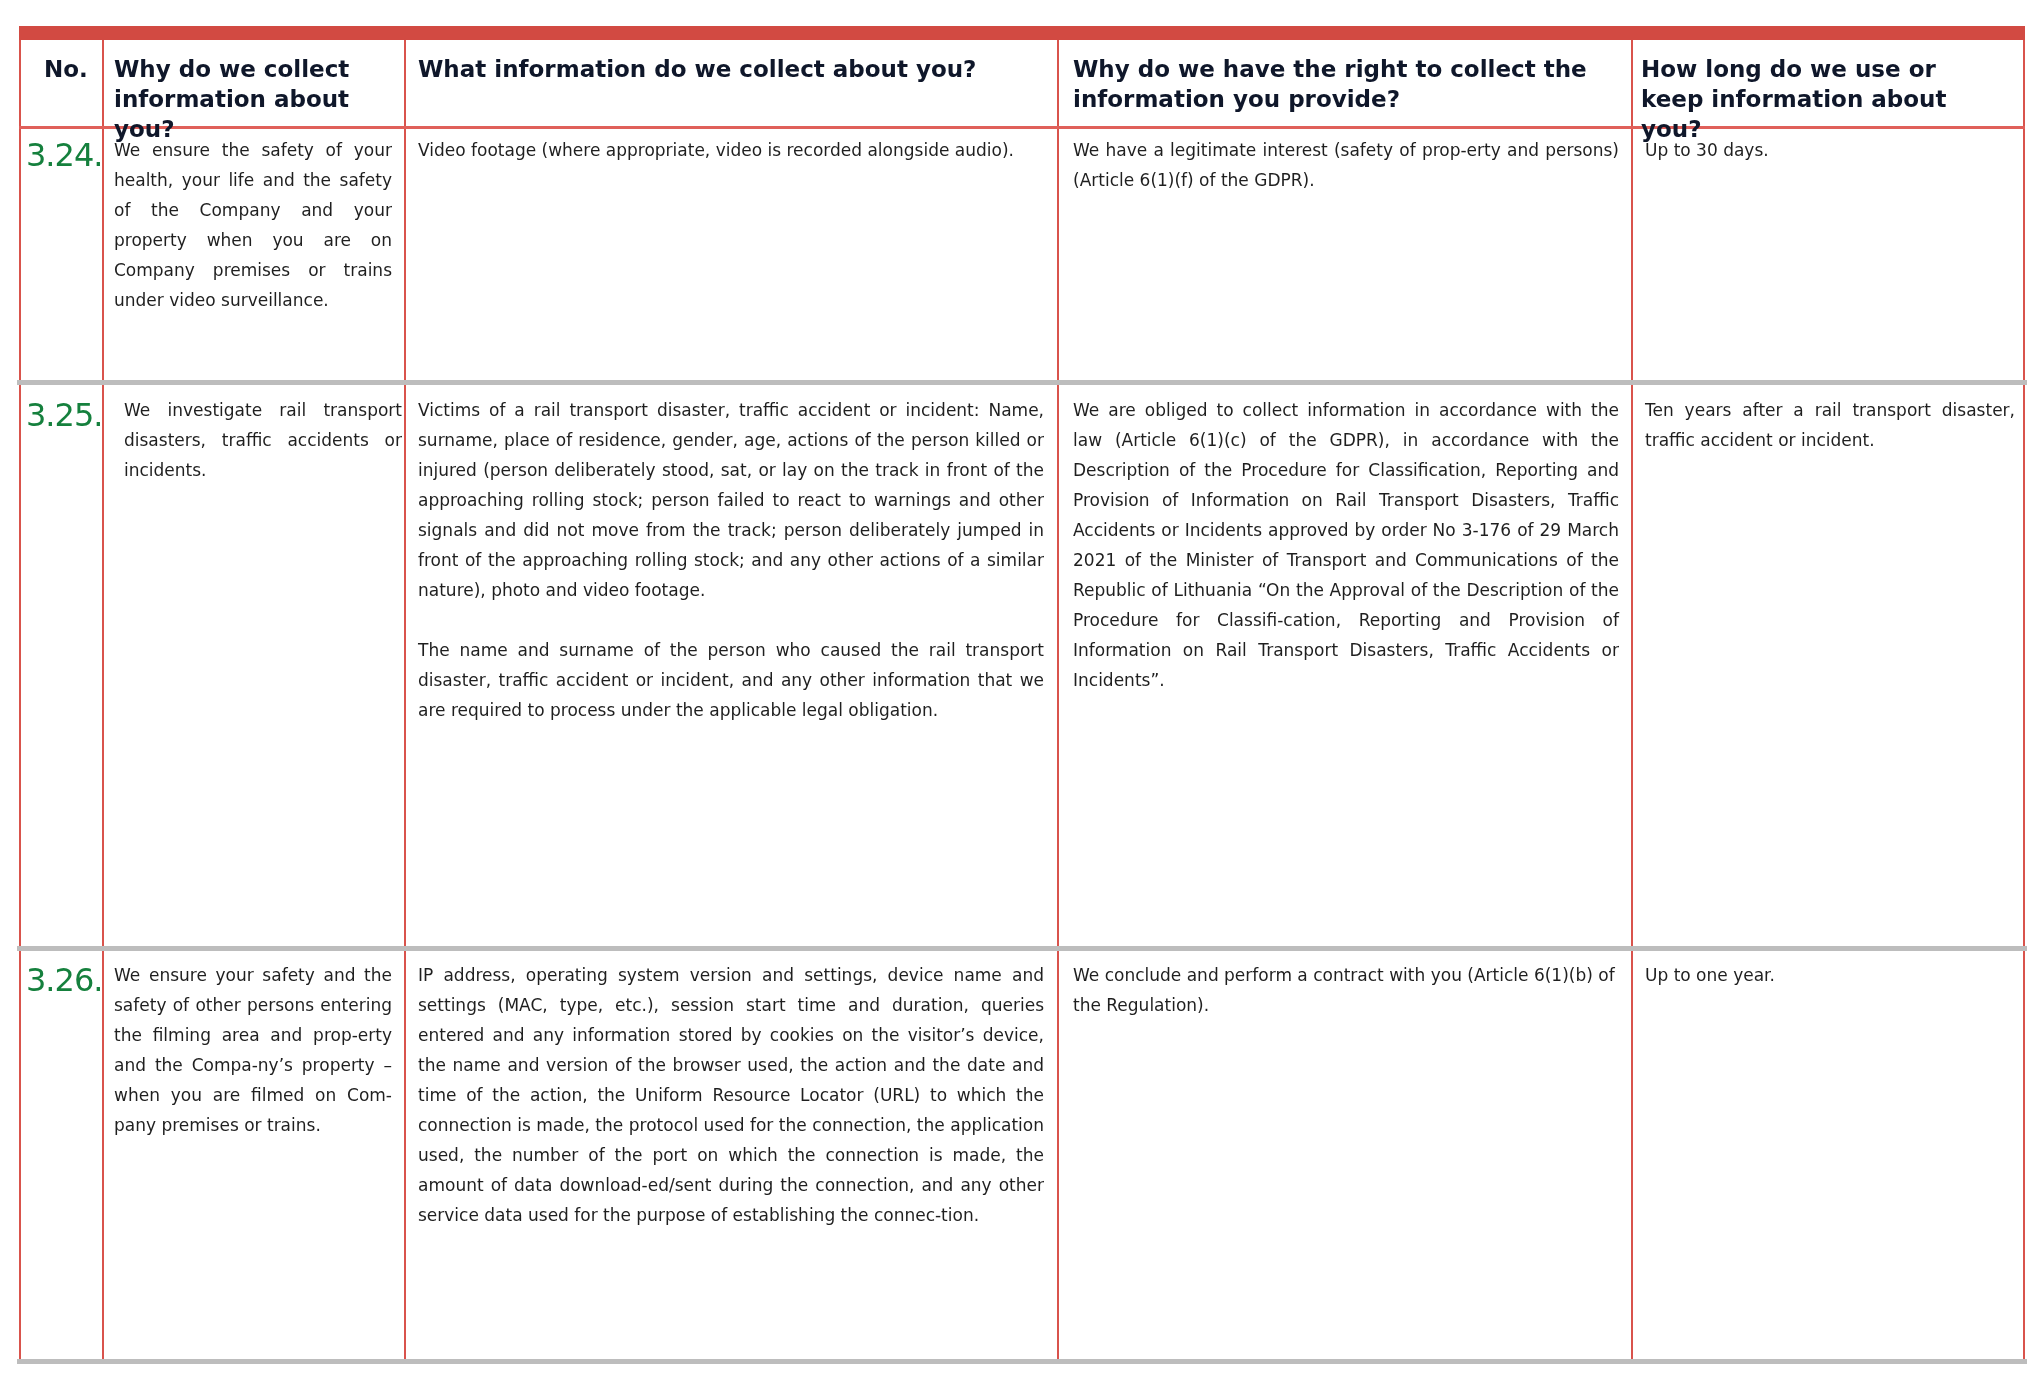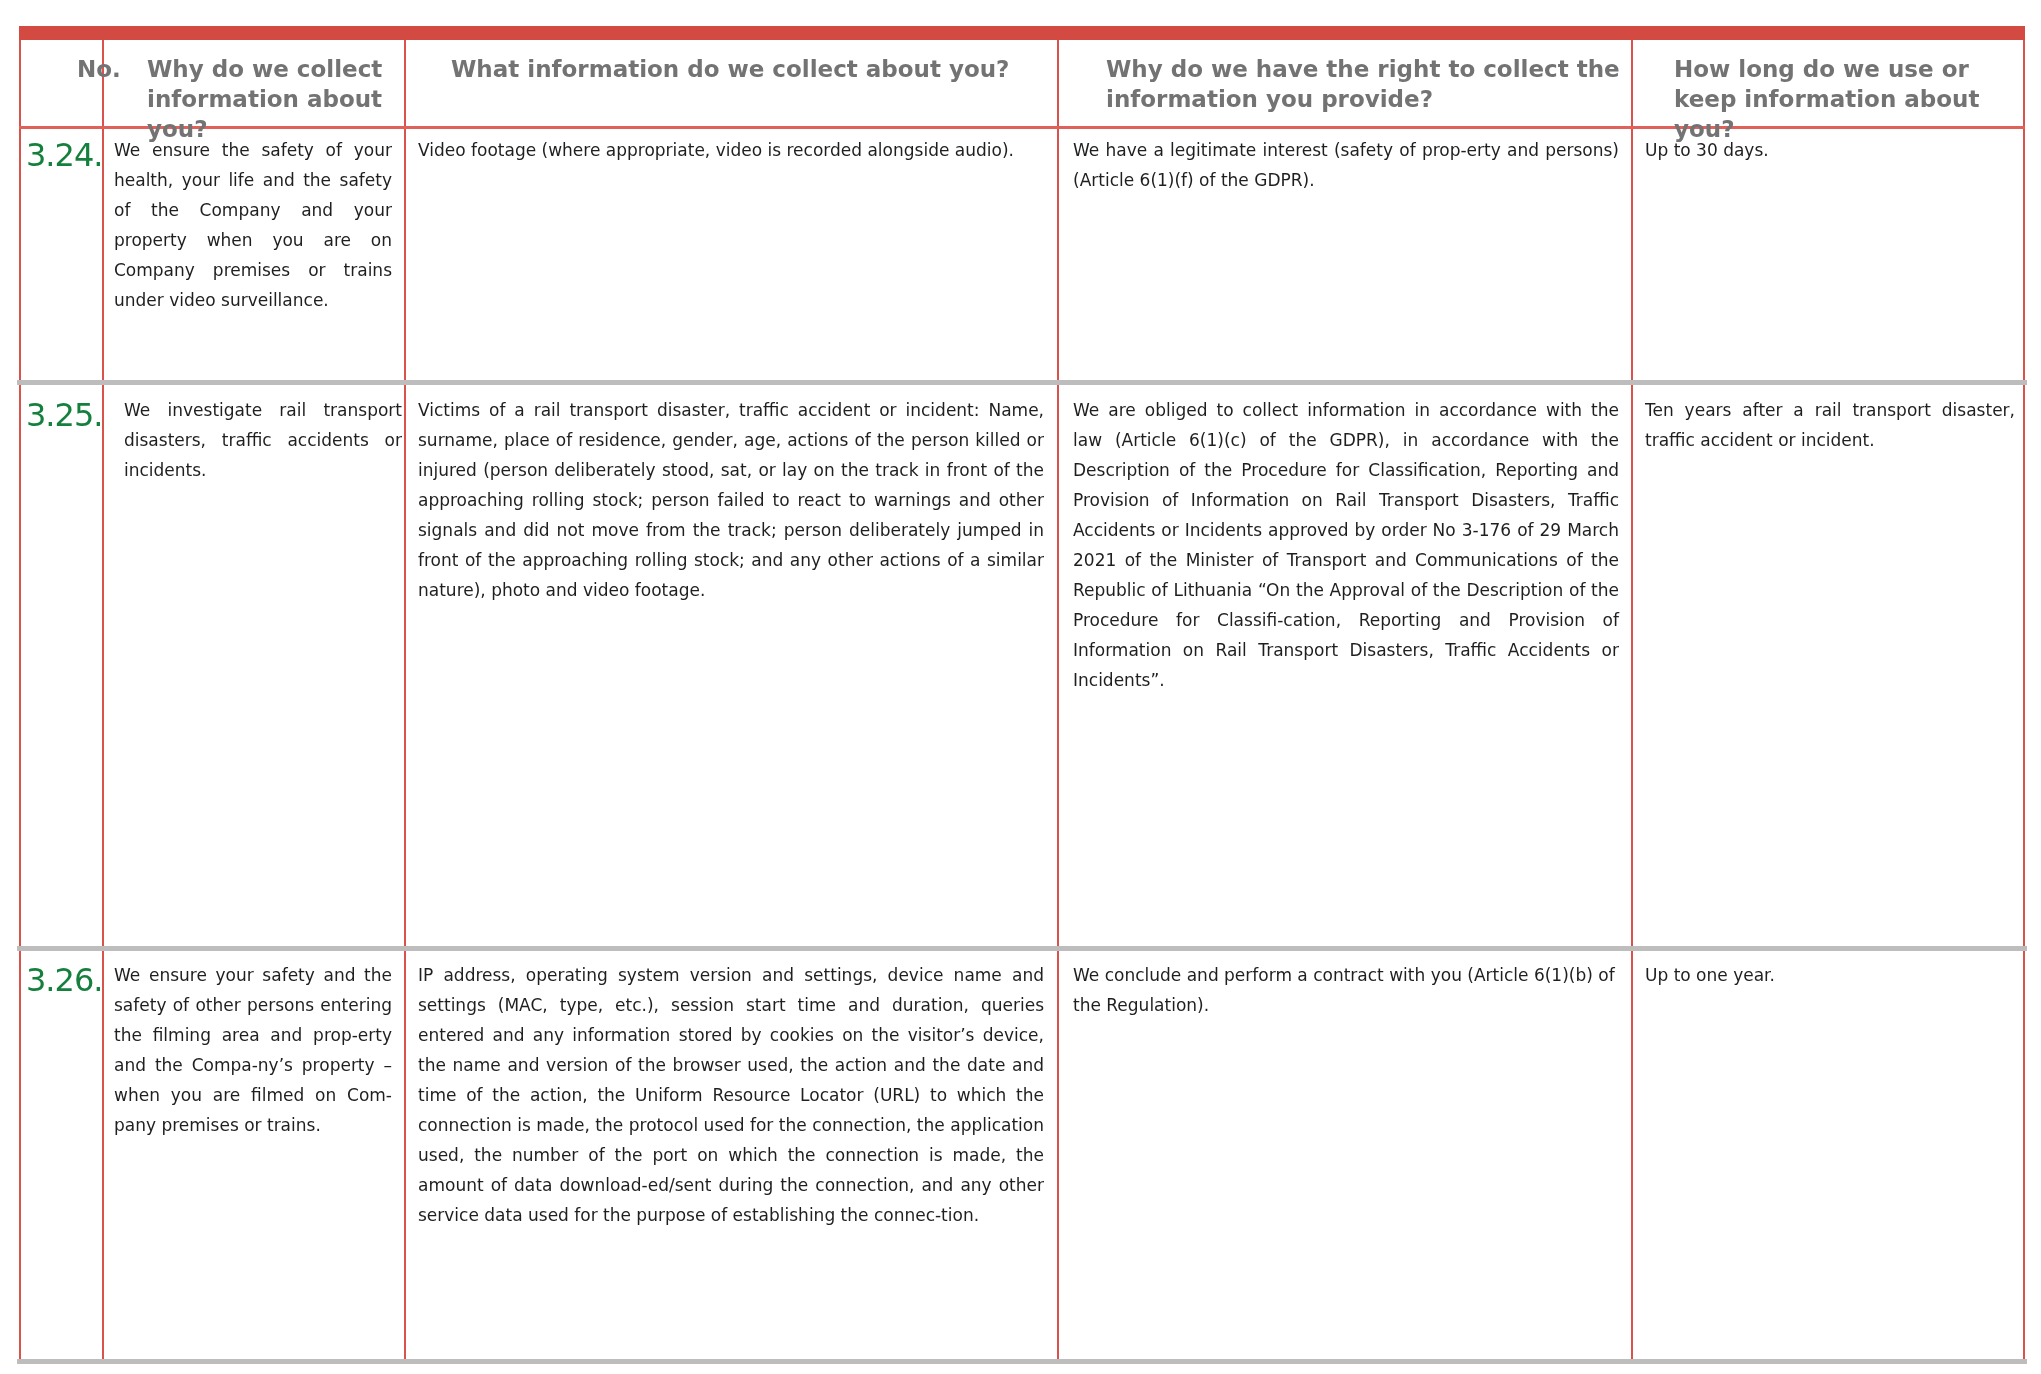--- a/index.html
+++ b/index.html
@@ -5,21 +5,21 @@
   html, body { margin: 0; padding: 0; background: #ffffff; }
   body { width: 2041px; height: 1374px; position: relative; overflow: hidden;
          font-family: "DejaVu Sans", "Liberation Sans", sans-serif; color: #1f1f1f; }
   .topbar { position: absolute; left: 19px; top: 26px; width: 2006px; height: 14px; background: #d24a42; }
   .vline { position: absolute; width: 2px; background: #d9534c; }
   .hline-red { position: absolute; left: 19px; width: 2006px; height: 3px; background: #e0605a; }
   .hline-gray { position: absolute; left: 17px; width: 2010px; height: 5px; background: #bdbdbd; }
   .cell { position: absolute; box-sizing: border-box; font-size: 17px; line-height: 30px;
           text-align: justify; letter-spacing: 0px; }
   .hcell { position: absolute; box-sizing: border-box; font-size: 23px; line-height: 30px;
-           font-weight: bold; color: #737373; margin-left: 33px; }
+           font-weight: bold; color: #0f172a; }
   .num { position: absolute; font-size: 32px; font-weight: normal; color: #15803d; letter-spacing: -1px; }
   .para { margin: 0 0 30px 0; }
   .para:last-child { margin-bottom: 0; }
 </style>
 </head>
 <body>
 
 <div class="topbar"></div>
 
 <div class="vline" style="left:19px; top:40px; height:1322px;"></div>
@@ -50,20 +50,21 @@
   </div>
   <div class="cell" style="left:1073px; top:135px; width:546px;">We have a legitimate interest (safety of prop-erty and persons) (Article 6(1)(f) of the GDPR).</div>
   <div class="cell" style="left:1645px; top:135px; width:370px;">Up to 30 days.</div>
 </div>
 
 <div>
   <div class="num" style="left:26px; top:396px;">3.25.</div>
   <div class="cell" style="left:124px; top:395px; width:278px;">We investigate rail transport disasters, traffic accidents or incidents.</div>
   <div class="cell" style="left:418px; top:395px; width:626px;">
     <p class="para">Victims of a rail transport disaster, traffic accident or incident:    Name, surname, place of residence, gender, age, actions of the person killed or injured (person deliberately stood, sat, or lay on the track in front of the approaching rolling stock; person failed to react to warnings and other signals and did not move from the track; person deliberately jumped in front of the approaching rolling stock; and any other actions of a similar nature), photo and video footage.</p>
+    <p class="para">The name and surname of the person who caused the rail transport disaster, traffic accident or incident, and any other information that we are required to process under the applicable legal obligation.</p>
   </div>
   <div class="cell" style="left:1073px; top:395px; width:546px;">We are obliged to collect information in accordance with the law (Article 6(1)(c) of the GDPR), in accordance with the Description of the Procedure for Classification, Reporting and Provision of Information on Rail Transport Disasters, Traffic Accidents or Incidents approved by order No 3-176 of 29 March 2021 of the Minister of Transport and Communications of the Republic of Lithuania “On the Approval of the Description of the Procedure for Classifi-cation, Reporting and Provision of Information on Rail Transport Disasters, Traffic Accidents or Incidents”.</div>
   <div class="cell" style="left:1645px; top:395px; width:370px;">Ten years after a rail transport disaster, traffic accident or incident.</div>
 </div>
 
 <div>
   <div class="num" style="left:26px; top:961px;">3.26.</div>
   <div class="cell" style="left:114px; top:960px; width:278px;">We ensure your safety and the safety of other persons entering the filming area and prop-erty and the Compa-ny’s property – when you are filmed on Com-pany premises or trains.</div>
   <div class="cell" style="left:418px; top:960px; width:626px;">
     <p class="para">IP address, operating system version and settings, device name and settings (MAC, type, etc.), session start time and duration, queries entered and any information stored by cookies on the visitor’s device, the name and version of the browser used, the action and the date and time of the action, the Uniform Resource Locator (URL) to which the connection is made, the protocol used for the connection, the application used, the number of the port on which the connection is made, the amount of data download-ed/sent during the connection, and any other service data used for the purpose of establishing the connec-tion.</p>

